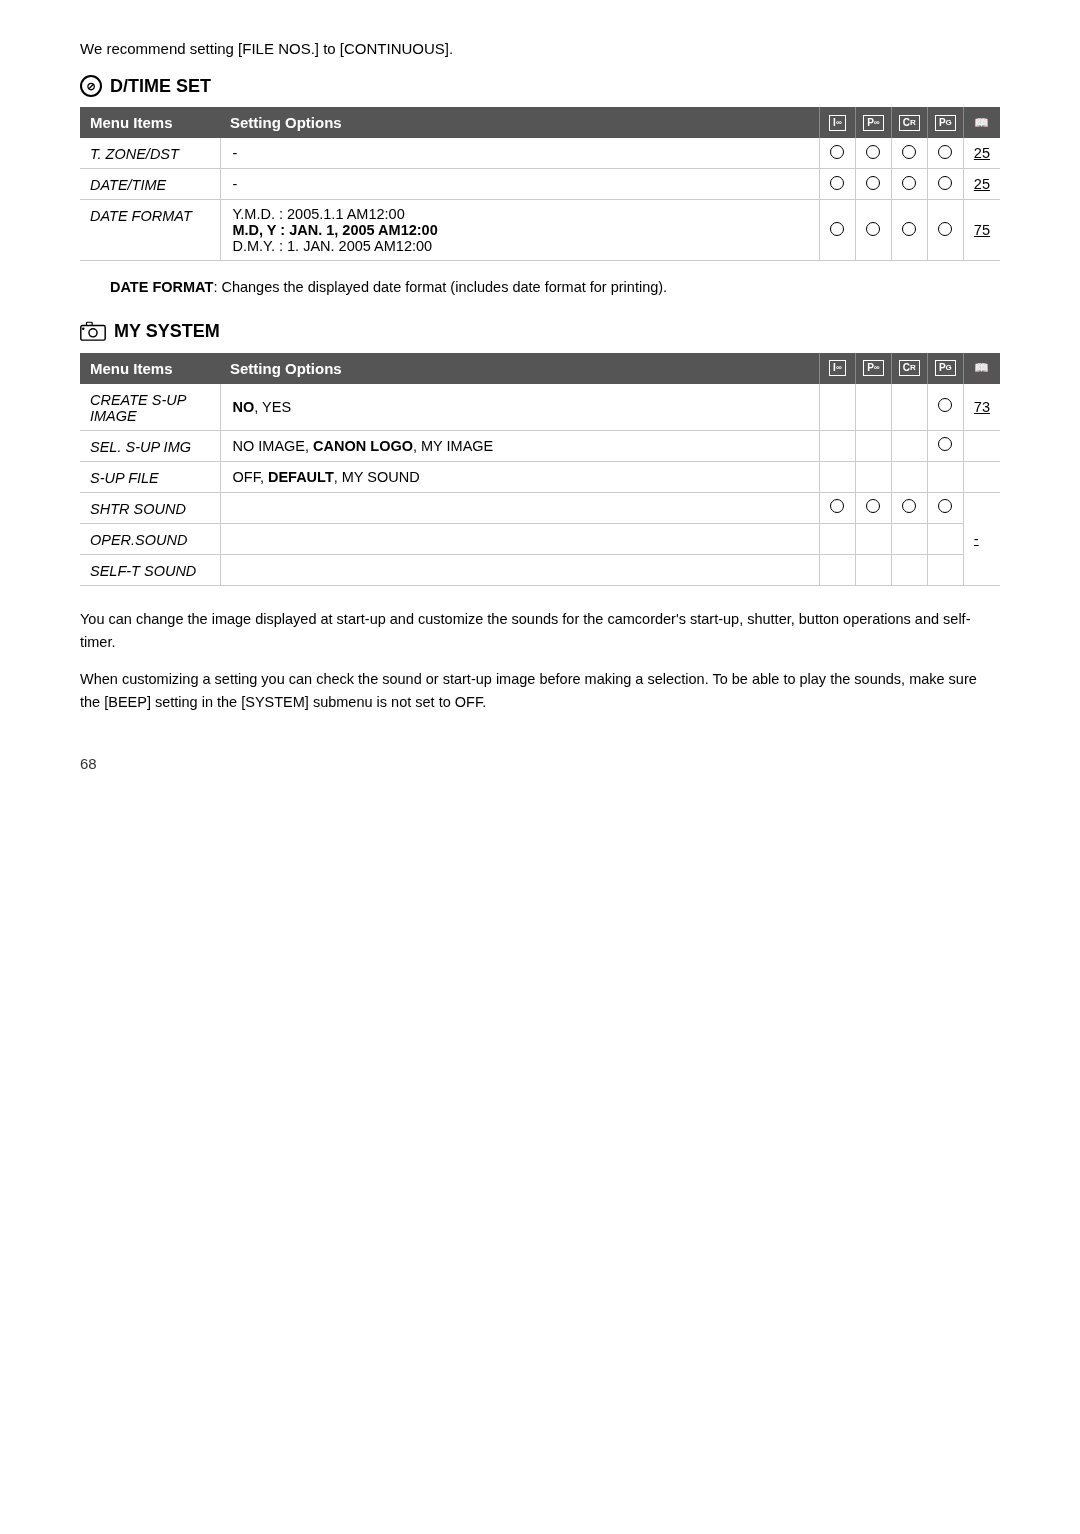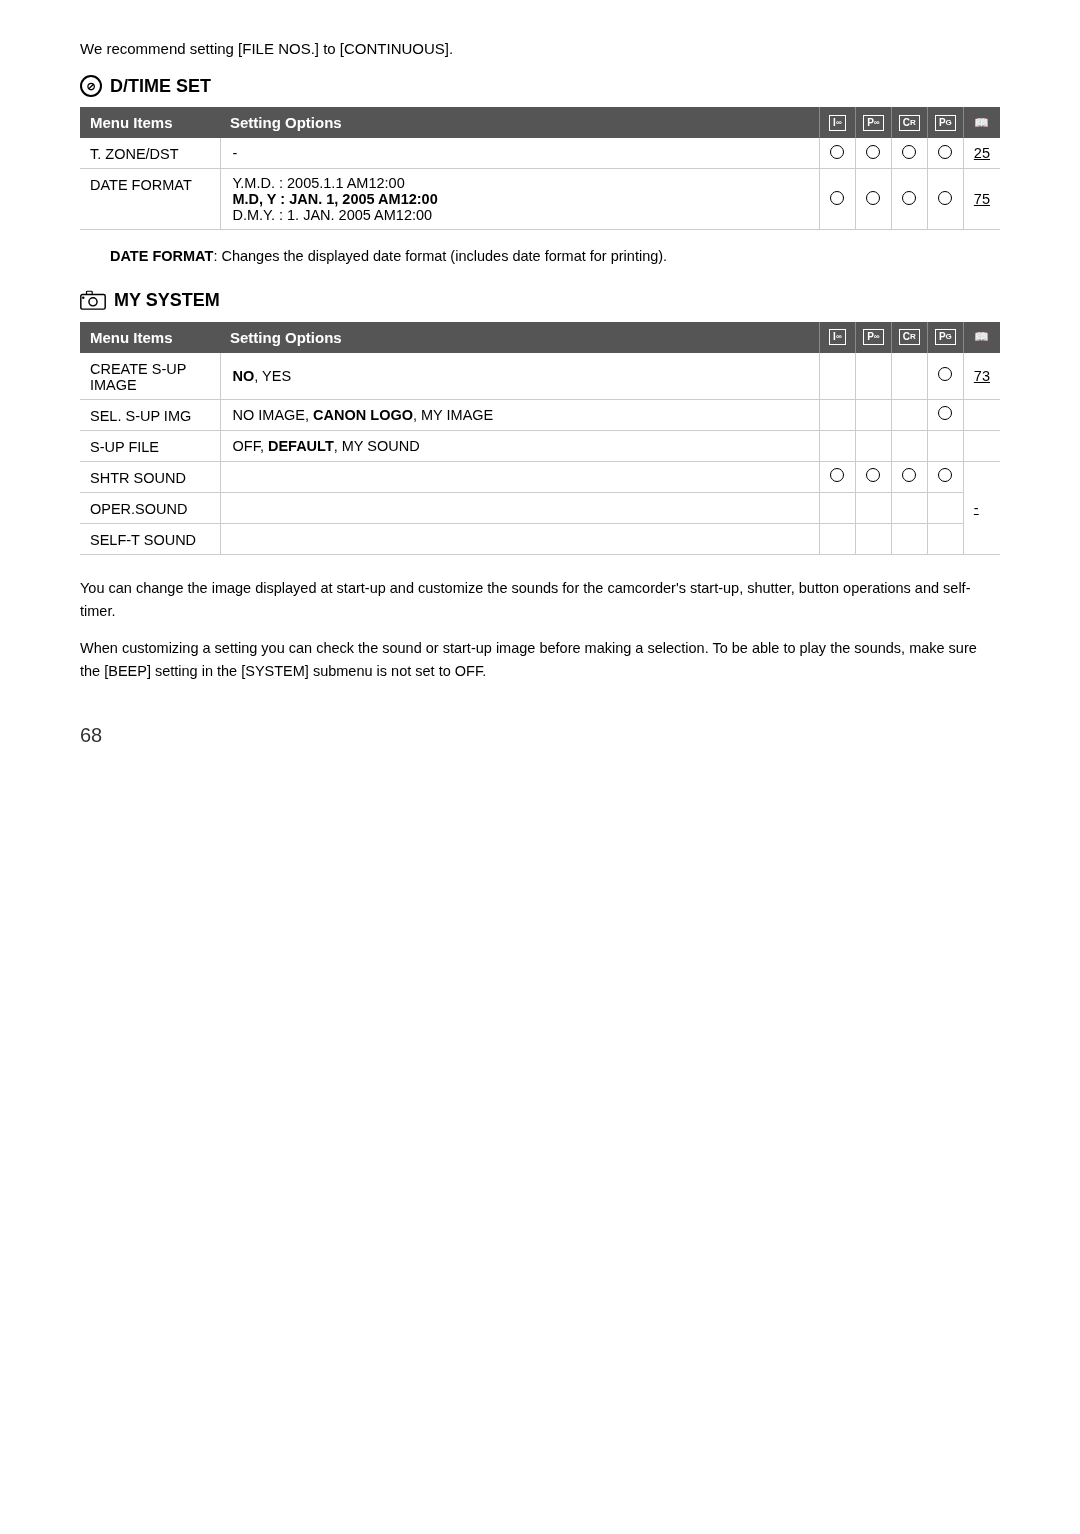--- a/index.html
+++ b/index.html
@@ -69,20 +69,21 @@
       vertical-align: middle;
     }
 
     td.menu-item {
       font-weight: normal;
       white-space: nowrap;
       width: 140px;
       border-right: 1px solid #ccc;
       vertical-align: top;
       padding-top: 8px;
+      font-style: italic;
     }
 
     td.setting-options {
       padding-left: 12px;
     }
 
     td.circle-col {
       text-align: center;
       border-left: 1px solid #ccc;
       width: 36px;
@@ -114,21 +115,21 @@
     }
 
     .bottom-note {
       font-size: 14.5px;
       line-height: 1.6;
       margin-bottom: 14px;
     }
 
     .page-number {
       margin-top: 40px;
-      font-size: 20px;
+      font-size: 15px;
       color: #333;
     }
 
     
     .dtime-icon {
       display: inline-flex;
       align-items: center;
       justify-content: center;
       width: 22px;
       height: 22px;
@@ -192,20 +193,29 @@
       <tr>
         <td class="menu-item">T. ZONE/DST</td>
         <td class="setting-options">-</td>
         <td class="circle-col"><span class="circle"></span></td>
         <td class="circle-col"><span class="circle"></span></td>
         <td class="circle-col"><span class="circle"></span></td>
         <td class="circle-col"><span class="circle"></span></td>
         <td class="page-col">25</td>
       </tr>
       <tr>
+        <td class="menu-item">DATE/TIME</td>
+        <td class="setting-options">-</td>
+        <td class="circle-col"><span class="circle"></span></td>
+        <td class="circle-col"><span class="circle"></span></td>
+        <td class="circle-col"><span class="circle"></span></td>
+        <td class="circle-col"><span class="circle"></span></td>
+        <td class="page-col">25</td>
+      </tr>
+      <tr>
         <td class="menu-item">DATE FORMAT</td>
         <td class="setting-options">
           Y.M.D. : 2005.1.1 AM12:00<br>
           <strong>M.D, Y : JAN. 1, 2005 AM12:00</strong><br>
           D.M.Y. : 1. JAN. 2005 AM12:00
         </td>
         <td class="circle-col"><span class="circle"></span></td>
         <td class="circle-col"><span class="circle"></span></td>
         <td class="circle-col"><span class="circle"></span></td>
         <td class="circle-col"><span class="circle"></span></td>

